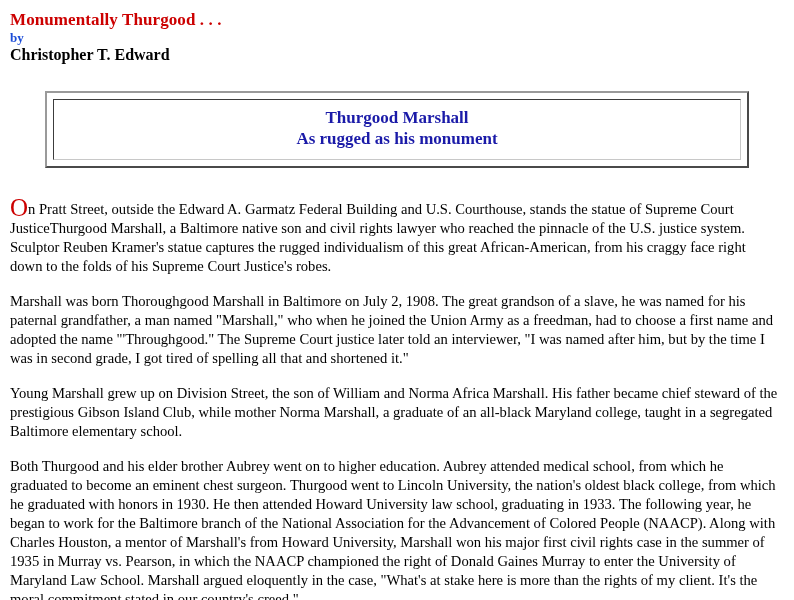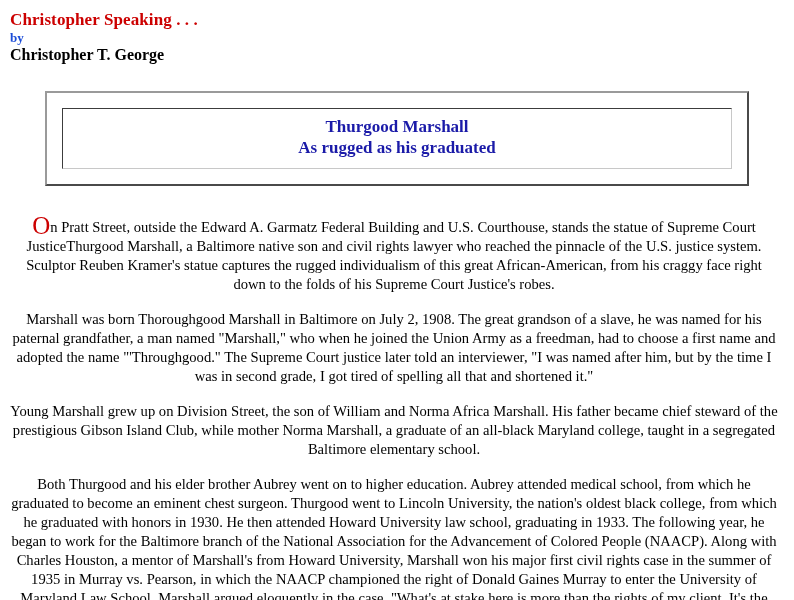--- a/index.html
+++ b/index.html
@@ -52,21 +52,21 @@
 
   
   .titlebox-wrap {
     margin: 26px 37px 0 37px;
   }
   .titlebox {
     border-top: 2px solid #9a9a9a;
     border-left: 2px solid #9a9a9a;
     border-right: 2px solid #4a4a4a;
     border-bottom: 2px solid #4a4a4a;
-    padding: 15px;
+    padding: 6px;
     background: #ffffff;
   }
   .titlebox-inner {
     border-top: 1px solid #3c3c3c;
     border-left: 1px solid #3c3c3c;
     border-right: 1px solid #c8c8c8;
     border-bottom: 1px solid #c8c8c8;
     background: #ffffff;
     padding: 7px 6px 9px 6px;
     text-align: center;
@@ -84,50 +84,50 @@
   .article {
     margin-top: 30px;
     padding: 0 8px 0 2px;
   }
   .para {
     font-family: "Liberation Serif", "DejaVu Serif", serif;
     font-size: 14.6px;
     line-height: 1.30;
     color: #000000;
     margin: 0 0 16px 0;
-    text-align: center;
+    text-align: left;
   }
   .para:last-child {
     margin-bottom: 0;
     font-family: Liberation Serif, serif;
   }
   .dropcap {
     font-family: "Liberation Serif", "DejaVu Serif", serif;
     font-size: 25px;
     line-height: 0.8;
     color: #cc0000;
     vertical-align: -2px;
   }
 </style>
 </head>
 <body>
 
 <div class="page">
 
   <div class="masthead">
-    <div class="col-title">Christopher Speaking . . .</div>
+    <div class="col-title">Monumentally Thurgood . . .</div>
     <div class="byline-by">by</div>
-    <div class="byline-author">Christopher T. George</div>
+    <div class="byline-author">Christopher T. Edward</div>
   </div>
 
   <div class="titlebox-wrap">
     <div class="titlebox">
       <div class="titlebox-inner">
         <div class="titlebox-line">Thurgood Marshall</div>
-        <div class="titlebox-line">As rugged as his graduated</div>
+        <div class="titlebox-line">As rugged as his monument</div>
       </div>
     </div>
   </div>
 
   <div class="article">
 
     <p class="para">
       <span class="dropcap">O</span><span>n Pratt Street, outside the Edward A. Garmatz Federal Building and U.S. Courthouse, stands the statue of Supreme Court JusticeThurgood Marshall, a Baltimore native son and civil rights lawyer who reached the pinnacle of the U.S. justice system. Sculptor Reuben Kramer's statue captures the rugged individualism of this great African-American, from his craggy face right down to the folds of his Supreme Court Justice's robes.</span>
     </p>
 

